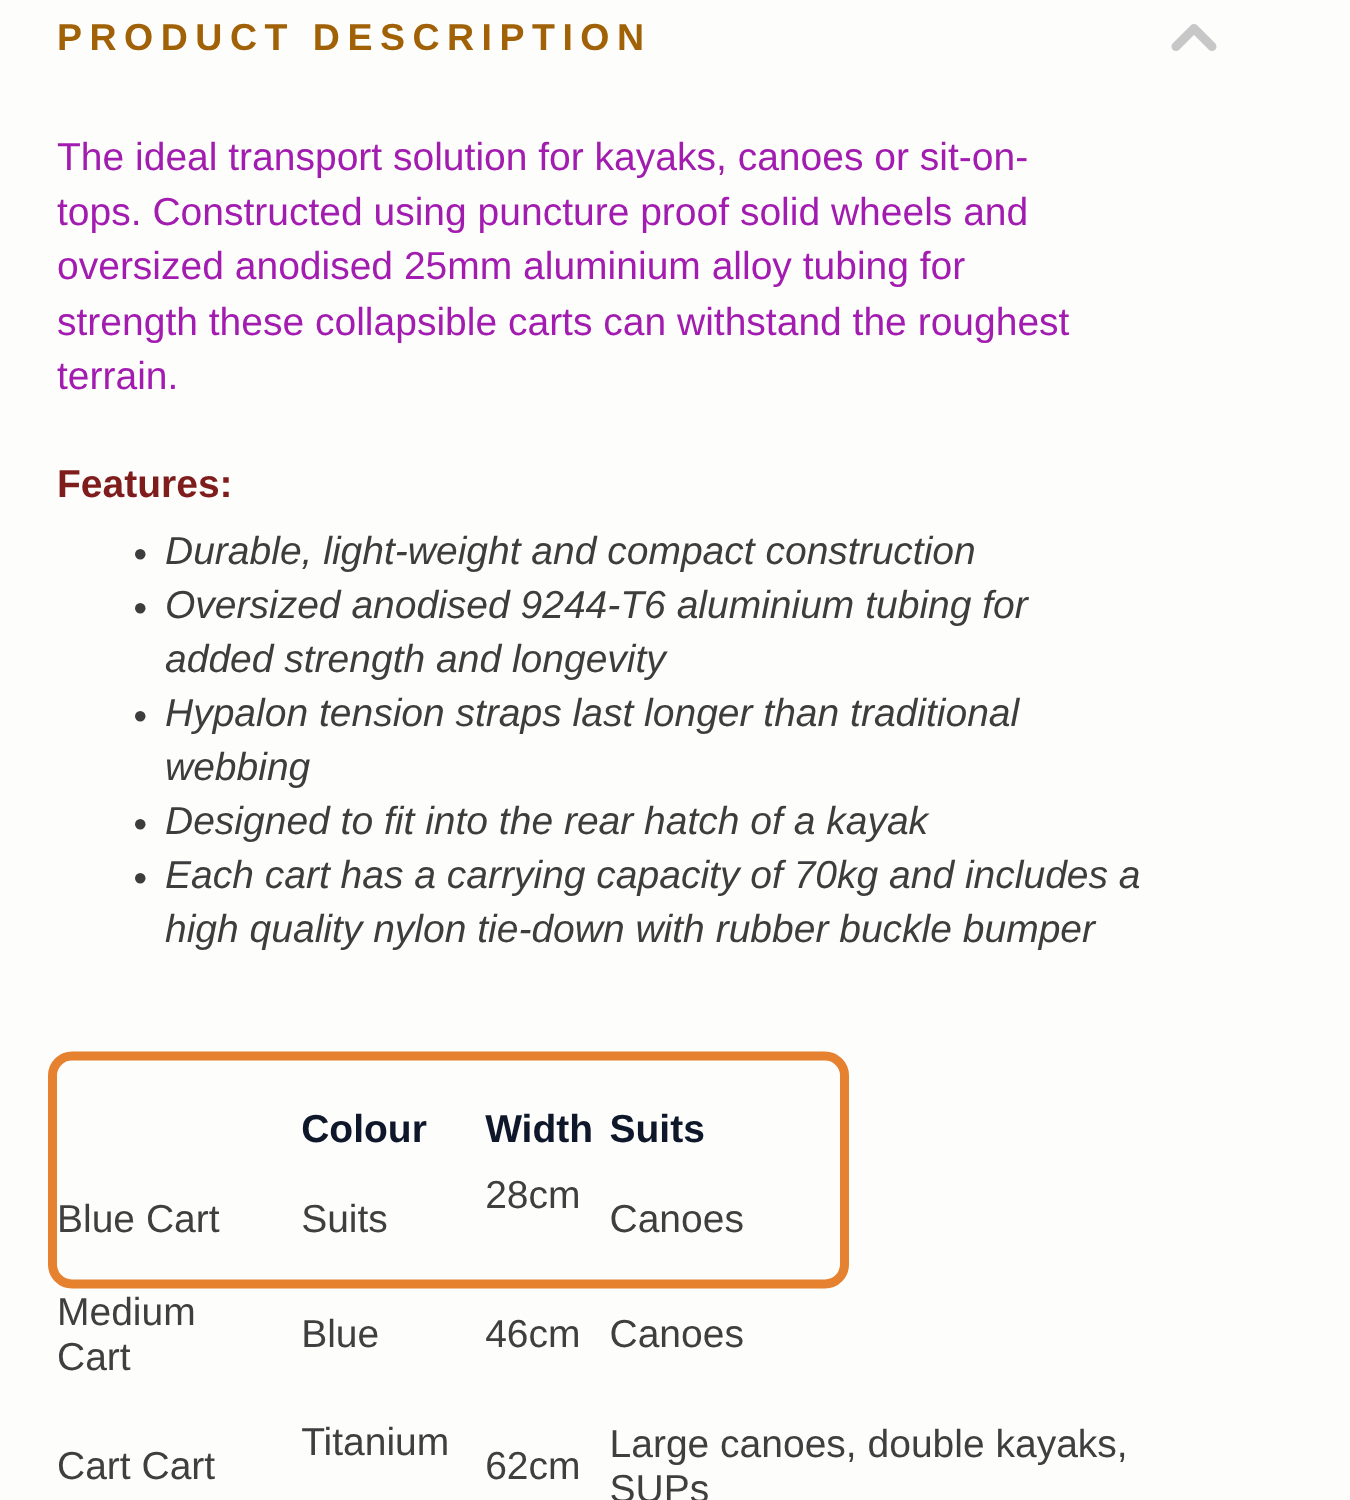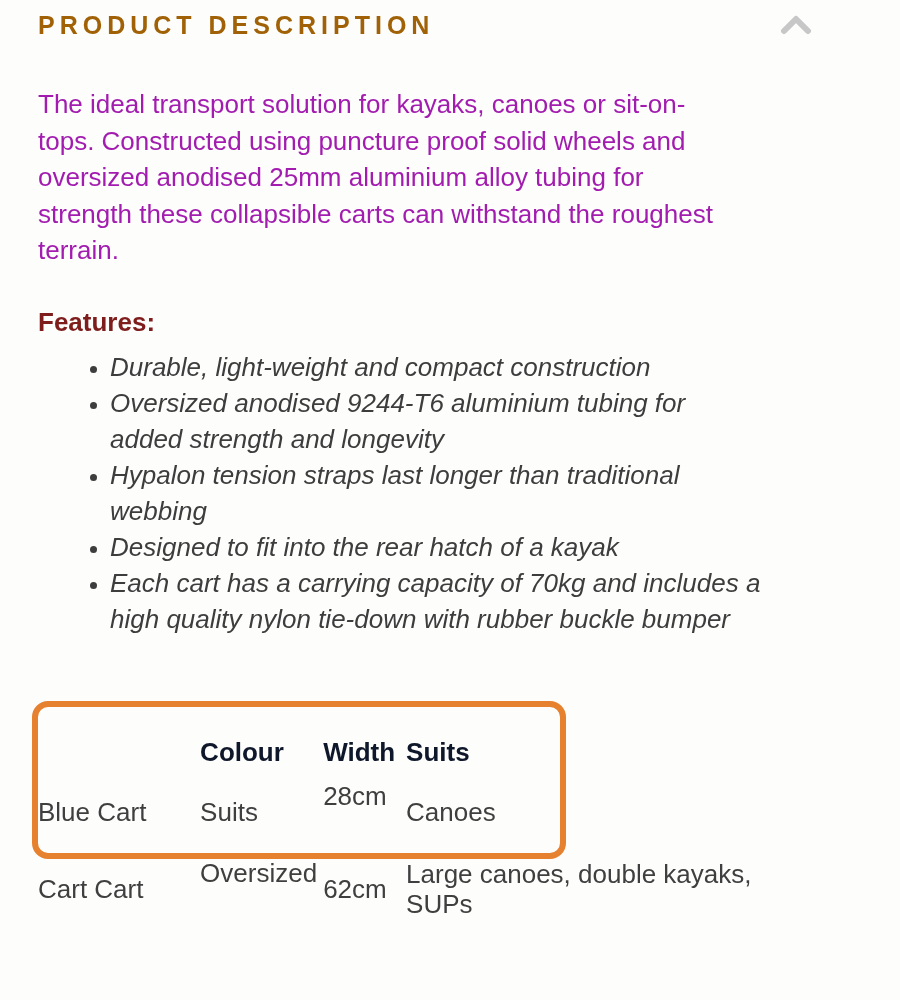--- a/index.html
+++ b/index.html
@@ -154,23 +154,29 @@
           <th class="col-suits">Suits</th>
         </tr>
       </thead>
       <tbody>
         <tr class="row-small">
           <td><span class="cell-text">Blue Cart</span></td>
           <td><span class="cell-text">Suits</span></td>
           <td><span class="cell-text raised">28cm</span></td>
           <td><span class="cell-text">Canoes</span></td>
         </tr>
+        <tr class="row-medium">
+          <td><span class="cell-text" style="max-width:130px;">Medium Cart</span></td>
+          <td><span class="cell-text">Blue</span></td>
+          <td><span class="cell-text">46cm</span></td>
+          <td><span class="cell-text">Canoes</span></td>
+        </tr>
         <tr class="row-large">
           <td><span class="cell-text">Cart Cart</span></td>
-          <td><span class="cell-text raised">Oversized</span></td>
+          <td><span class="cell-text raised">Titanium</span></td>
           <td><span class="cell-text">62cm</span></td>
           <td><span class="cell-text">Large canoes, double kayaks,
 SUPs</span></td>
         </tr>
       </tbody>
     </table>
   </div>
 
 </div>
 

